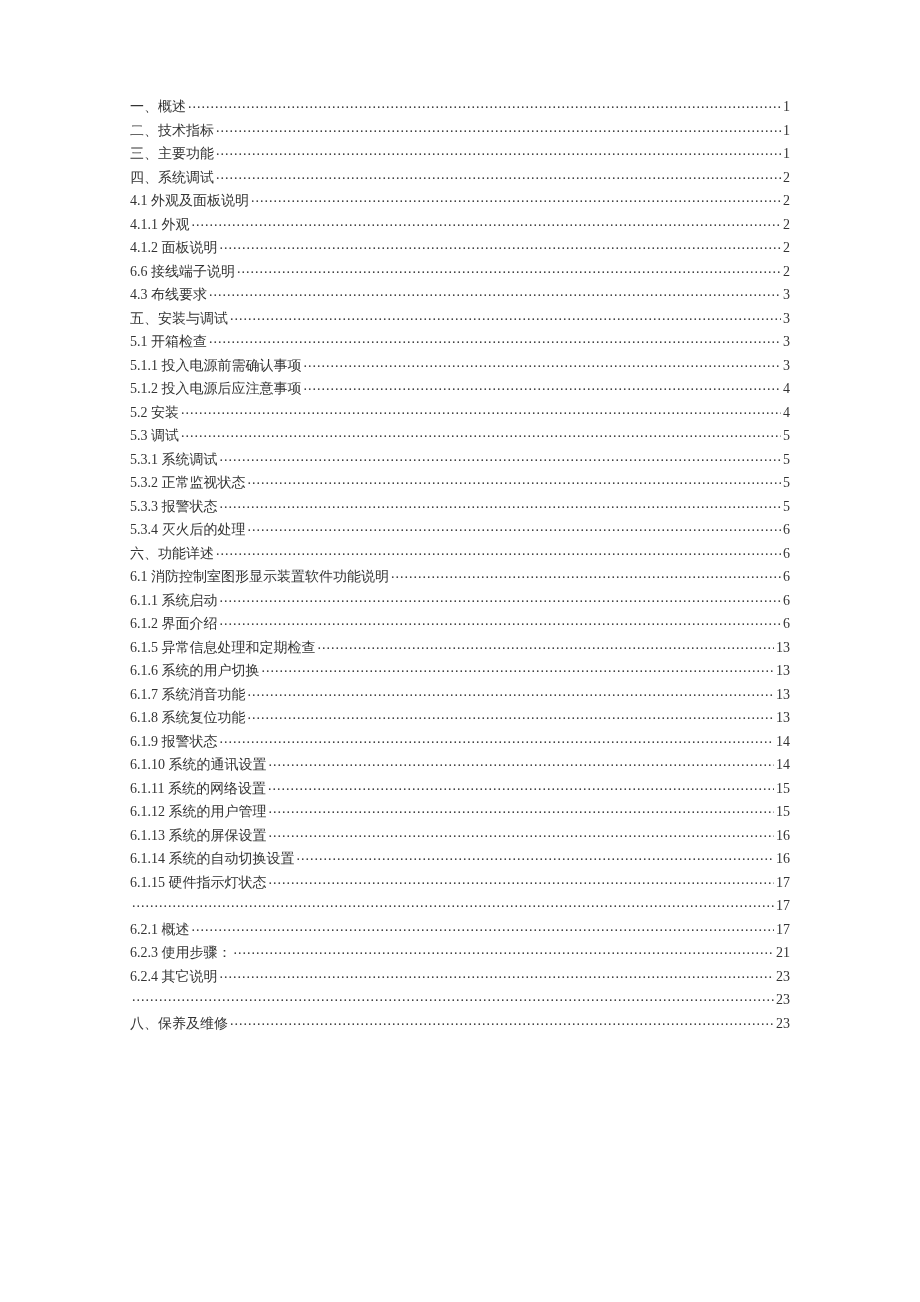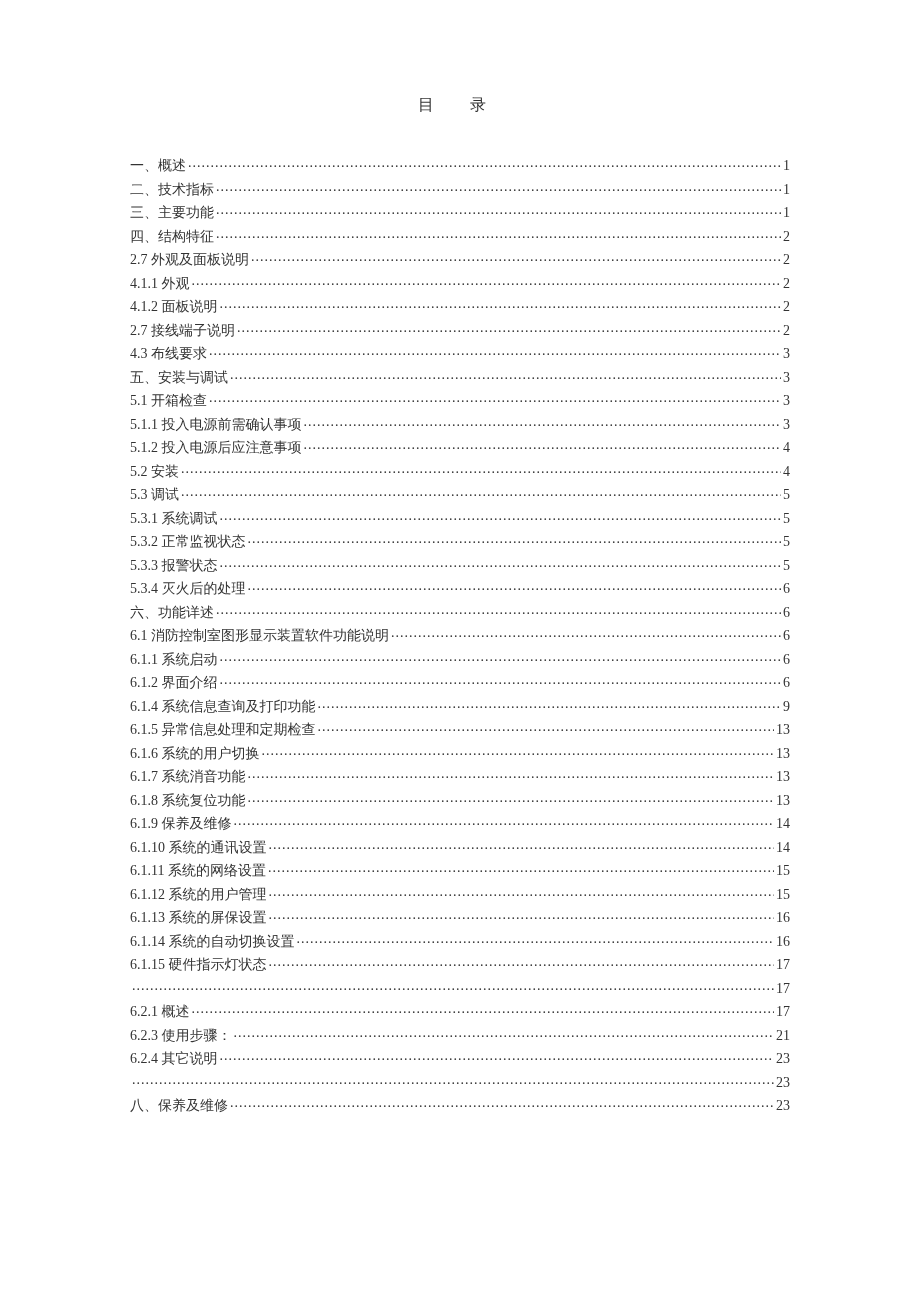--- a/index.html
+++ b/index.html
@@ -61,59 +61,58 @@
     }
     .toc-page {
       flex: 0 0 auto;
       text-align: right;
     }
   </style>
 </head>
 <body>
 
 <div class="page">
-  <h1 class="toc-title">目 录</h1>
   <ul class="toc-list" id="toc-list">
       <li class="toc-entry">
         <span class="toc-label">一、概述</span>
         <span class="toc-dots"></span>
         <span class="toc-page">1</span>
       </li>
       <li class="toc-entry">
         <span class="toc-label">二、技术指标</span>
         <span class="toc-dots"></span>
         <span class="toc-page">1</span>
       </li>
       <li class="toc-entry">
         <span class="toc-label">三、主要功能</span>
         <span class="toc-dots"></span>
         <span class="toc-page">1</span>
       </li>
       <li class="toc-entry">
-        <span class="toc-label">四、结构特征</span>
-        <span class="toc-dots"></span>
-        <span class="toc-page">2</span>
-      </li>
-      <li class="toc-entry">
-        <span class="toc-label">2.7 外观及面板说明</span>
+        <span class="toc-label">四、系统调试</span>
+        <span class="toc-dots"></span>
+        <span class="toc-page">2</span>
+      </li>
+      <li class="toc-entry">
+        <span class="toc-label">4.1 外观及面板说明</span>
         <span class="toc-dots"></span>
         <span class="toc-page">2</span>
       </li>
       <li class="toc-entry">
         <span class="toc-label">4.1.1 外观</span>
         <span class="toc-dots"></span>
         <span class="toc-page">2</span>
       </li>
       <li class="toc-entry">
         <span class="toc-label">4.1.2 面板说明</span>
         <span class="toc-dots"></span>
         <span class="toc-page">2</span>
       </li>
       <li class="toc-entry">
-        <span class="toc-label">2.7 接线端子说明</span>
+        <span class="toc-label">6.6 接线端子说明</span>
         <span class="toc-dots"></span>
         <span class="toc-page">2</span>
       </li>
       <li class="toc-entry">
         <span class="toc-label">4.3 布线要求</span>
         <span class="toc-dots"></span>
         <span class="toc-page">3</span>
       </li>
       <li class="toc-entry">
         <span class="toc-label">五、安装与调试</span>
@@ -179,46 +178,41 @@
         <span class="toc-label">6.1.1 系统启动</span>
         <span class="toc-dots"></span>
         <span class="toc-page">6</span>
       </li>
       <li class="toc-entry">
         <span class="toc-label">6.1.2 界面介绍</span>
         <span class="toc-dots"></span>
         <span class="toc-page">6</span>
       </li>
       <li class="toc-entry">
-        <span class="toc-label">6.1.4 系统信息查询及打印功能</span>
-        <span class="toc-dots"></span>
-        <span class="toc-page">9</span>
-      </li>
-      <li class="toc-entry">
         <span class="toc-label">6.1.5 异常信息处理和定期检查</span>
         <span class="toc-dots"></span>
         <span class="toc-page">13</span>
       </li>
       <li class="toc-entry">
         <span class="toc-label">6.1.6 系统的用户切换</span>
         <span class="toc-dots"></span>
         <span class="toc-page">13</span>
       </li>
       <li class="toc-entry">
         <span class="toc-label">6.1.7 系统消音功能</span>
         <span class="toc-dots"></span>
         <span class="toc-page">13</span>
       </li>
       <li class="toc-entry">
         <span class="toc-label">6.1.8 系统复位功能</span>
         <span class="toc-dots"></span>
         <span class="toc-page">13</span>
       </li>
       <li class="toc-entry">
-        <span class="toc-label">6.1.9 保养及维修</span>
+        <span class="toc-label">6.1.9 报警状态</span>
         <span class="toc-dots"></span>
         <span class="toc-page">14</span>
       </li>
       <li class="toc-entry">
         <span class="toc-label">6.1.10 系统的通讯设置</span>
         <span class="toc-dots"></span>
         <span class="toc-page">14</span>
       </li>
       <li class="toc-entry">
         <span class="toc-label">6.1.11 系统的网络设置</span>

